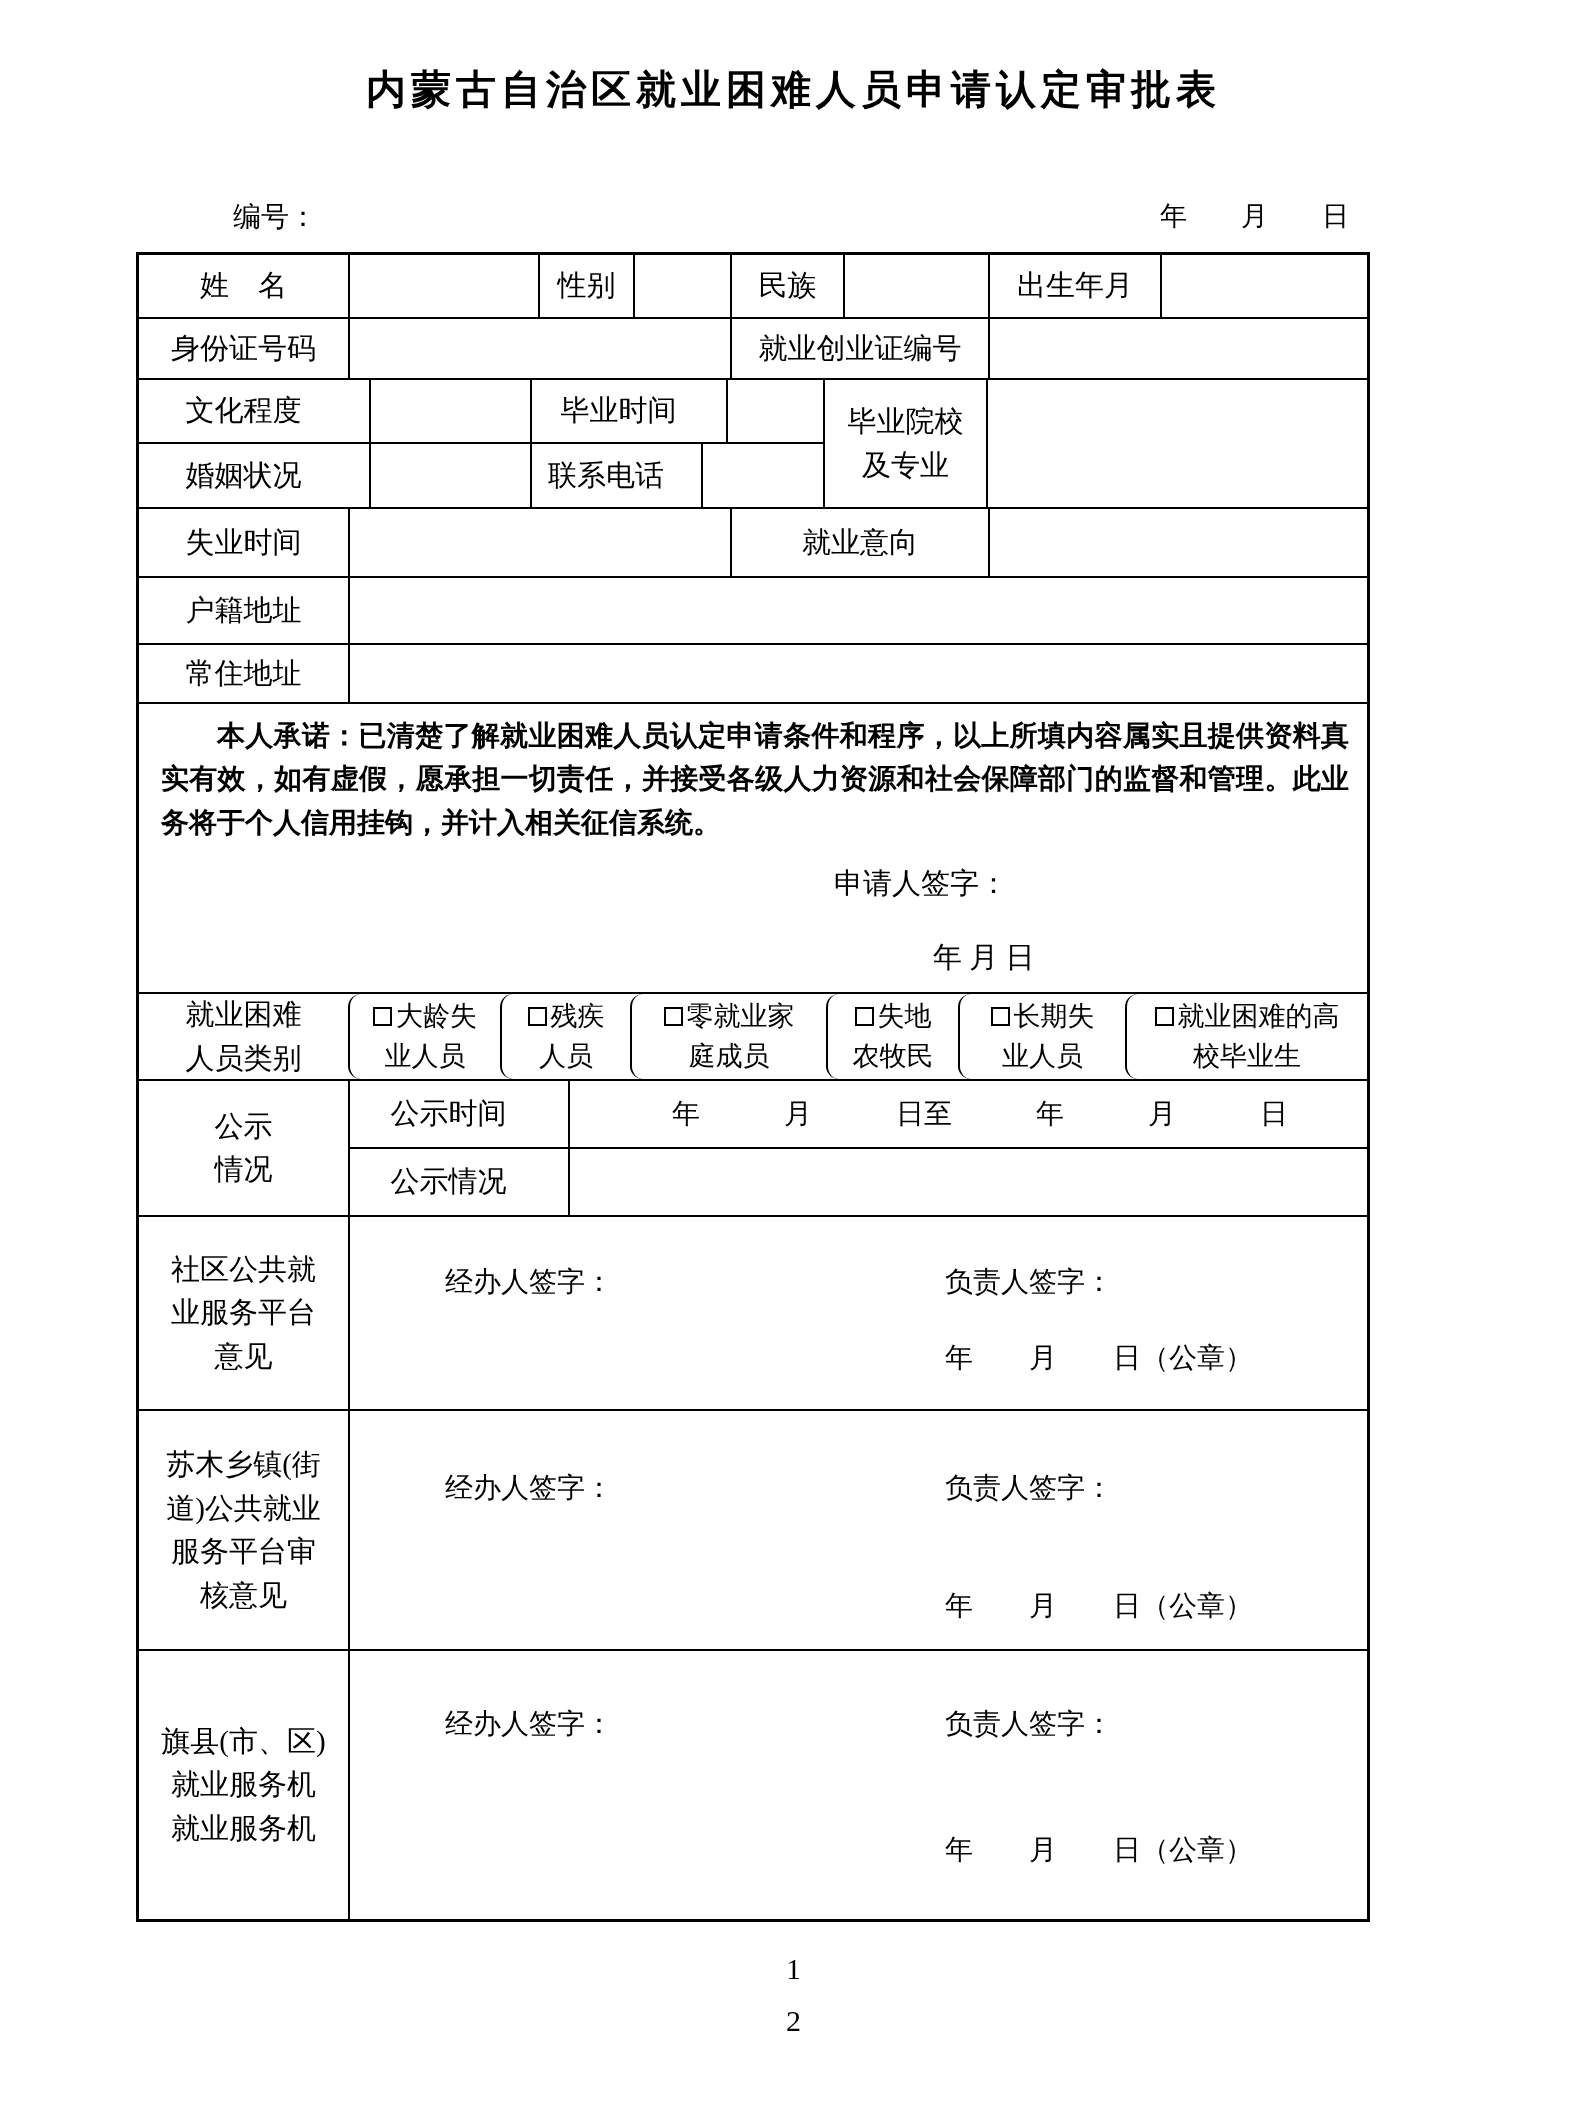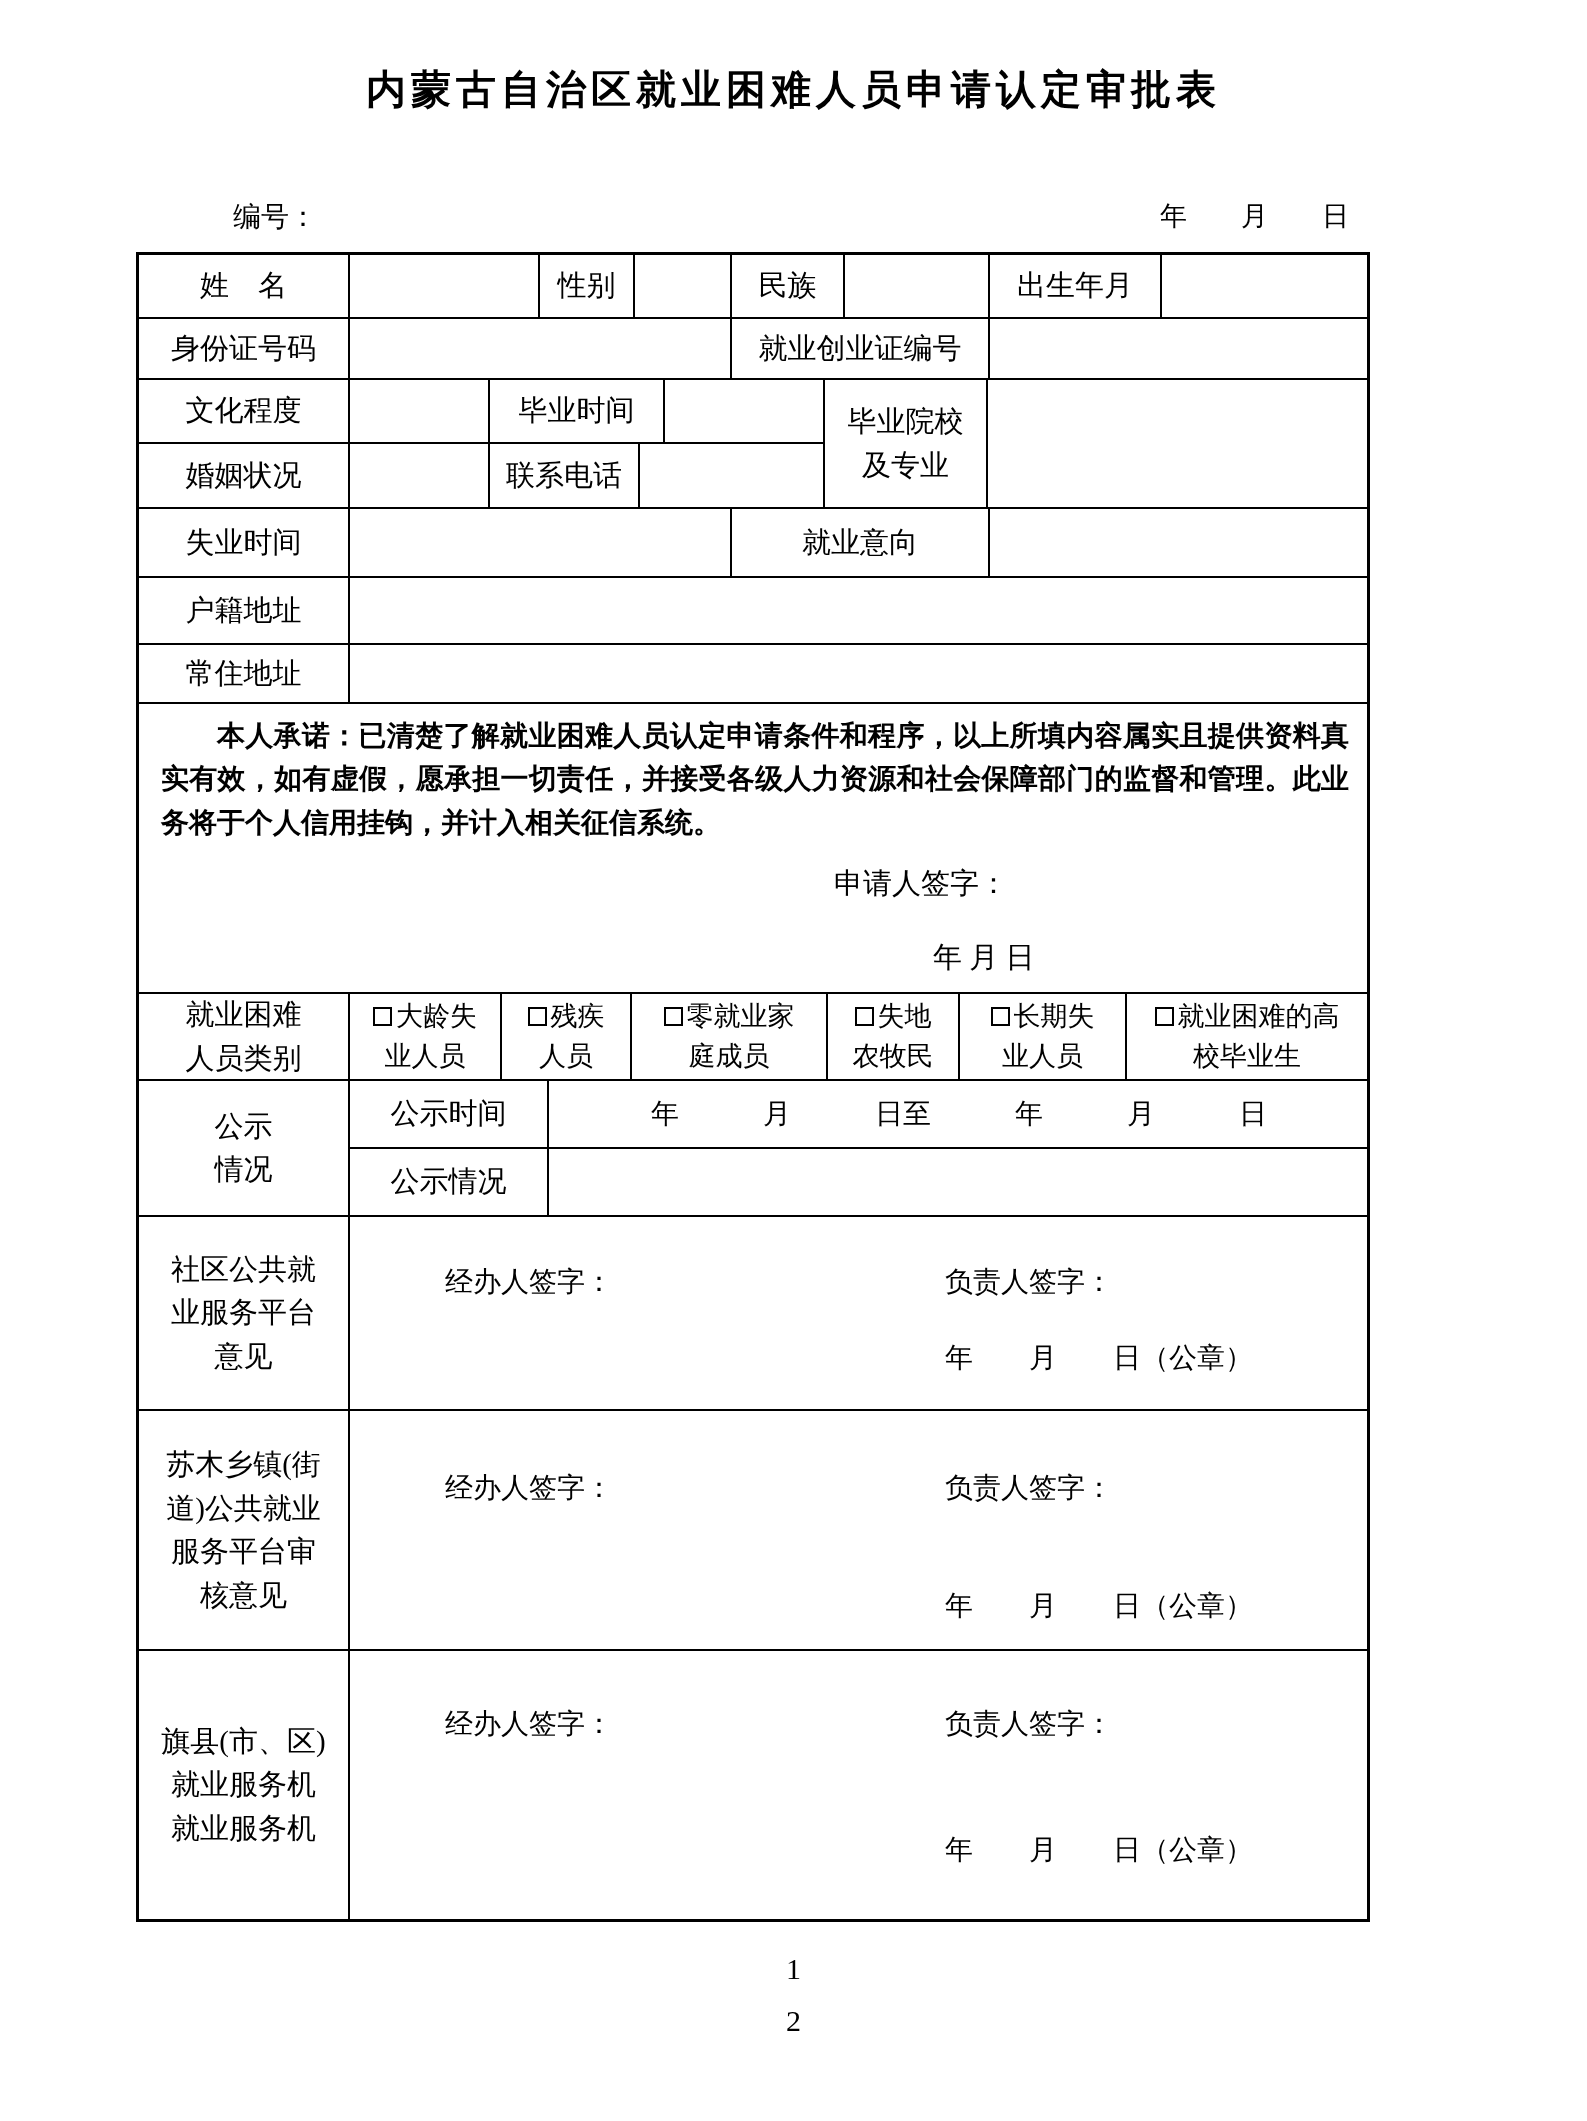--- a/index.html
+++ b/index.html
@@ -12,30 +12,30 @@
     font-size:40px; font-weight:bold; letter-spacing:5px;
   }
   .serial { position:absolute; left:233px; top:198px; font-size:28px; }
   .topdate { position:absolute; left:1160px; top:198px; font-size:27px; }
 
   .tbl { position:absolute; left:136px; top:252px; width:1234px; border:3px solid #000; box-sizing:border-box; background:#fff; }
   .band { display:flex; }
   .band + .band { border-top:2px solid #000; }
   .c { box-sizing:border-box; flex:0 0 auto; position:relative; }
   .c + .c { border-left:2px solid #000; }
-  .gr { display:flex; }
+  .gr { display:flex;gap:21px; }
   .gr + .gr { border-top:2px solid #000; }
 
   .lbl {
     display:flex; flex-direction:column; align-items:center; justify-content:center;
     text-align:center; font-size:29px; line-height:1.5;
   }
   .cat {
     display:flex; flex-direction:column; align-items:center; justify-content:center;
-    text-align:center; font-size:27px; line-height:1.45;
+    text-align:center; font-size:27px; line-height:1.45;border-radius:13px;
   }
   .cl { display:flex; align-items:center; gap:4px; }
   .chk {
     display:inline-block; width:15px; height:15px; border:2px solid #000;
     background:#fff; flex:0 0 auto;
   }
 
   .decl-cell { position:relative; }
   .decl-para {
     position:absolute; top:10px; left:22px; right:18px;

